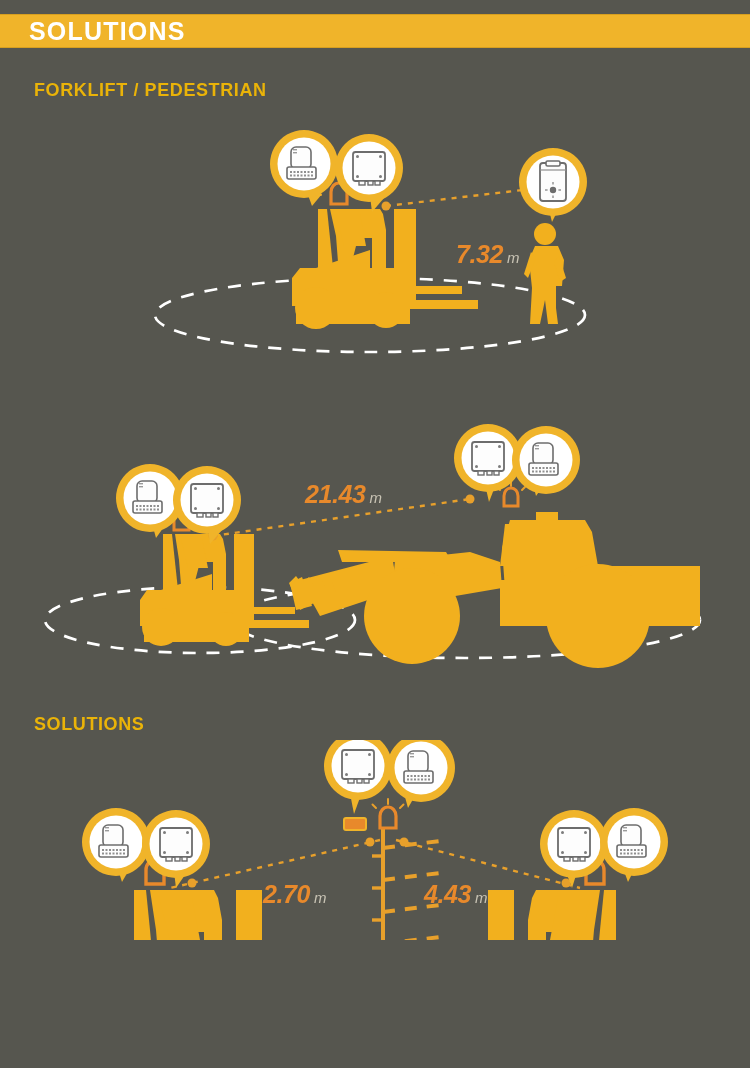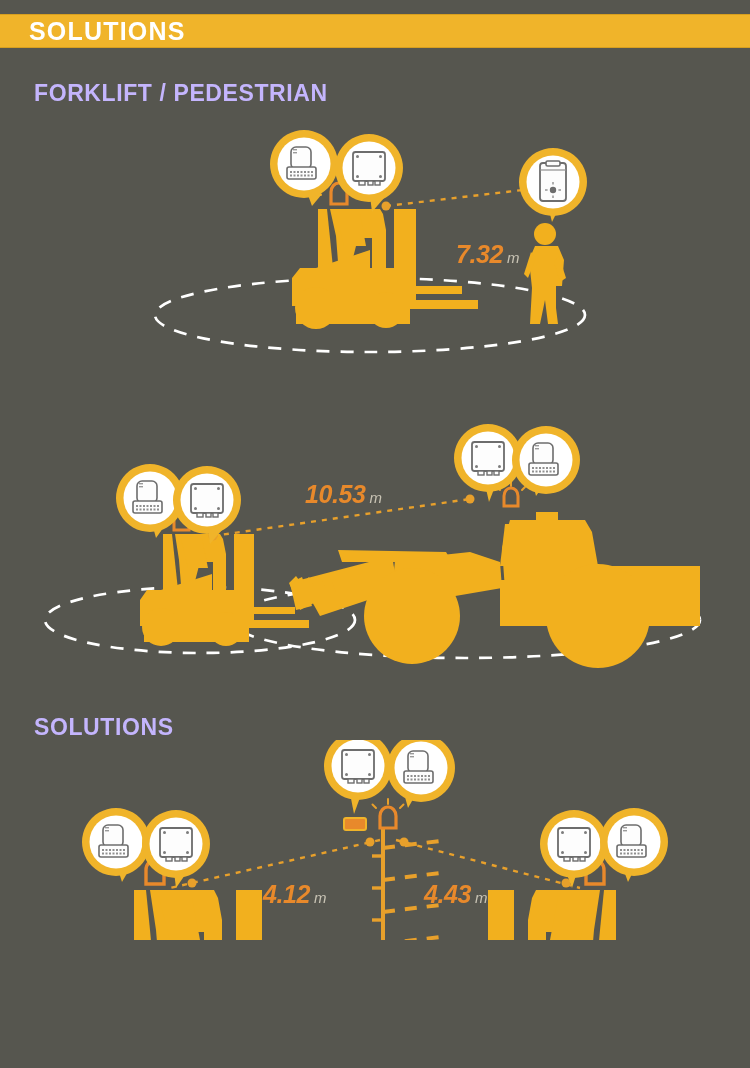--- a/index.html
+++ b/index.html
@@ -23,21 +23,21 @@
   }
   .header-title{
     color:#ffffff;font-size:25px;font-weight:bold;letter-spacing:1.2px;
     margin-left:29px;line-height:1;
     font-family:"Liberation Sans", sans-serif;
   }
 
   
   .sec-title{
     position:absolute;
-    color:#c4b5fd;font-size:23px;font-weight:bold;letter-spacing:0.6px;
+    color:#eab308;font-size:18px;font-weight:bold;letter-spacing:0.6px;
     white-space:nowrap;
   }
   #t1{left:34px;top:80px;}
   #t2{left:34px;top:396px;}
   #t3{left:34px;top:714px;}
 
   
   .scene{position:absolute;left:0;}
   #scene1{top:110px;}
   #scene2{top:420px;}
@@ -271,21 +271,21 @@
     <g>
       <path d="M 531,56 L 546,62 L 536,76 Z" fill="#f0b42a"></path>
       <use href="#bubble-shape" x="546" y="40"></use>
       <g transform="translate(546,40)">
           <use href="#dev-beacon"></use>
         </g>
     </g>
   </svg>
 
   <div class="dist" id="d2">
-    <span class="num">10.53</span><span class="unit">m</span>
+    <span class="num">21.43</span><span class="unit">m</span>
   </div>
 
   <svg class="scene" id="scene3" width="750" height="328" viewBox="0 0 750 328">
 
     <g stroke="#e8a02b" fill="none">
       <line x1="383" y1="88" x2="383" y2="290" stroke-width="4"></line>
       <line x1="383" y1="290" x2="170" y2="250" stroke-width="4"></line>
       <line x1="383" y1="290" x2="600" y2="250" stroke-width="4"></line>
       <g stroke-width="4" stroke-dasharray="12 10">
         <line x1="383" y1="108" x2="448" y2="100"></line>
@@ -407,19 +407,19 @@
     <g>
       <path d="M 620,120 L 635,128 L 628,142 Z" fill="#f0b42a"></path>
       <use href="#bubble-shape" x="634" y="102"></use>
       <g transform="translate(634,102)">
           <use href="#dev-beacon"></use>
         </g>
     </g>
   </svg>
 
   <div class="dist" id="d3">
-    <span class="num">4.12</span><span class="unit">m</span>
+    <span class="num">2.70</span><span class="unit">m</span>
   </div>
   <div class="dist" id="d4">
     <span class="num">4.43</span><span class="unit">m</span>
   </div>
 
 </div>
 
 </body></html>

